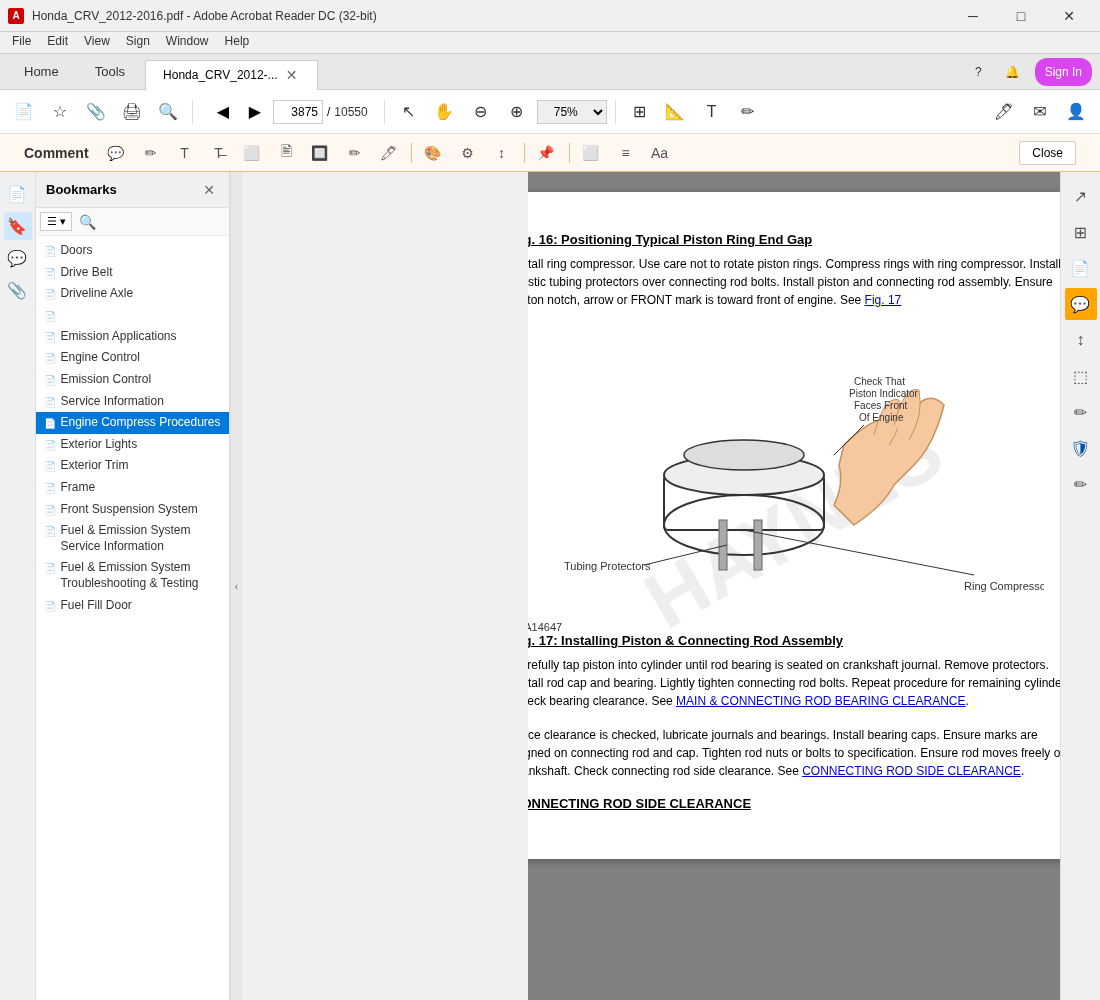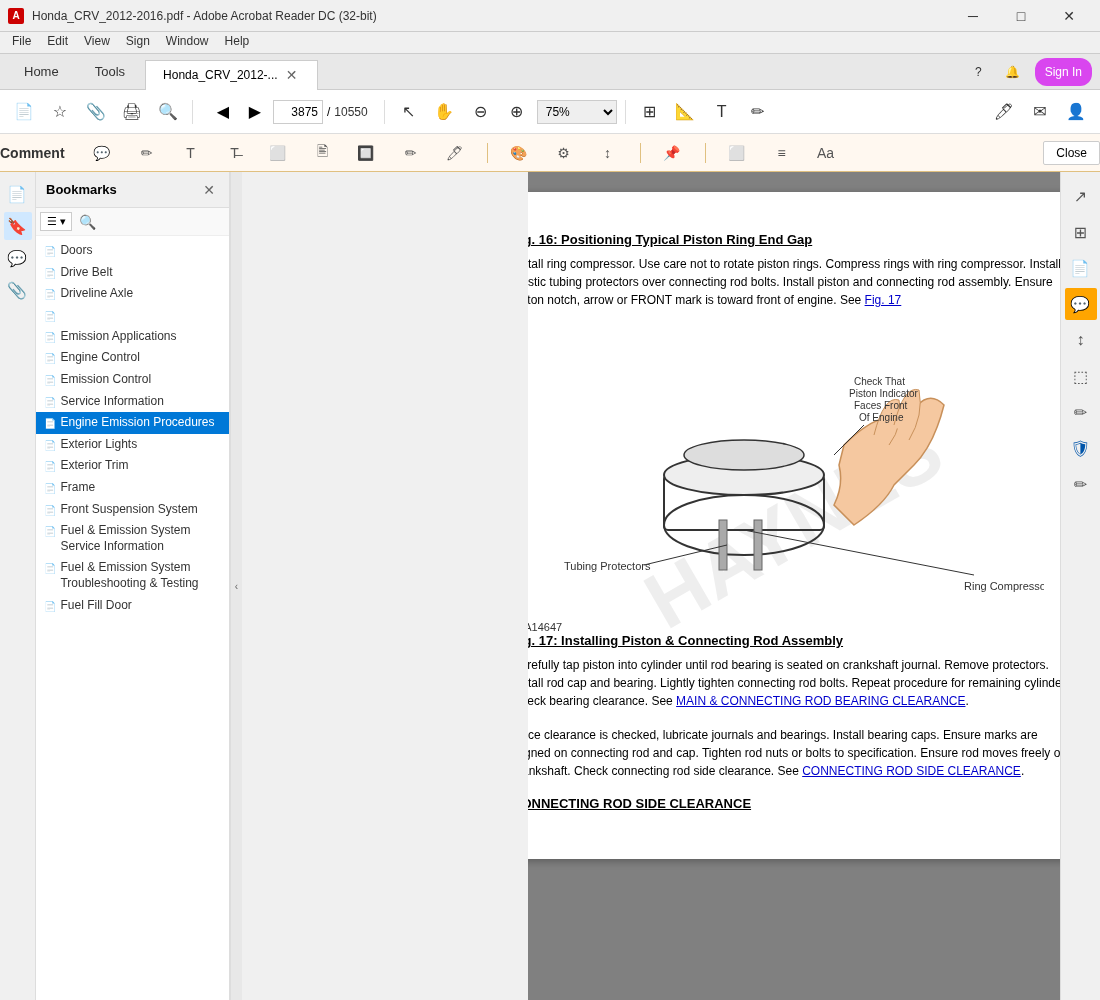--- a/index.html
+++ b/index.html
@@ -126,37 +126,37 @@
     .page-input {
       width: 50px;
       height: 24px;
       border: 1px solid #ccc;
       text-align: right;
       padding: 0 4px;
       font-size: 12px;
     }
     .page-total { font-size: 12px; color: #333; }
     .zoom-select {
-      width: 80px;
+      width: 70px;
       height: 24px;
       border: 1px solid #ccc;
       font-size: 12px;
-      padding: 0 4px;
+      padding: 0 12px;
     }
     .toolbar-spacer { flex: 1; }
 
     
     .comment-bar {
       height: 38px;
       background: #fff8f0;
       border-bottom: 1px solid #e0c080;
       display: flex;
       align-items: center;
-      padding: 0 0;
-      gap: 16px;
+      padding: 0 24px;
+      gap: 6px;
     }
     .comment-label { font-size: 14px; font-weight: bold; color: #333; margin-right: 8px; }
     .comment-btn {
       width: 28px;
       height: 28px;
       border: none;
       background: transparent;
       cursor: pointer;
       border-radius: 2px;
       display: flex;
@@ -540,21 +540,21 @@
           <div class="bookmark-item">
             <span class="bookmark-icon">📄</span>
             <span>Emission Control</span>
           </div>
           <div class="bookmark-item">
             <span class="bookmark-icon">📄</span>
             <span>Service Information</span>
           </div>
           <div class="bookmark-item active">
             <span class="bookmark-icon">📄</span>
-            <span>Engine Emission Procedures</span>
+            <span>Engine Compress Procedures</span>
           </div>
           <div class="bookmark-item">
             <span class="bookmark-icon">📄</span>
             <span>Exterior Lights</span>
           </div>
           <div class="bookmark-item">
             <span class="bookmark-icon">📄</span>
             <span>Exterior Trim</span>
           </div>
           <div class="bookmark-item">

